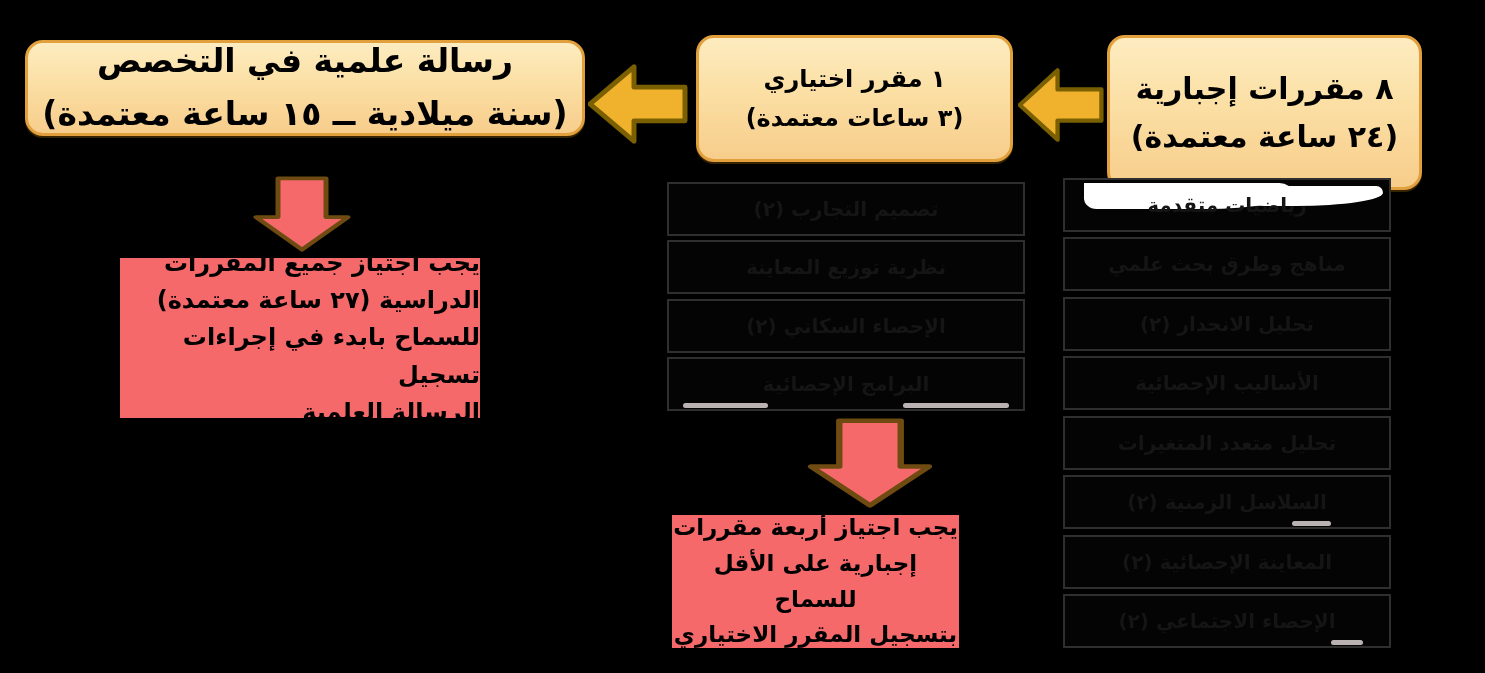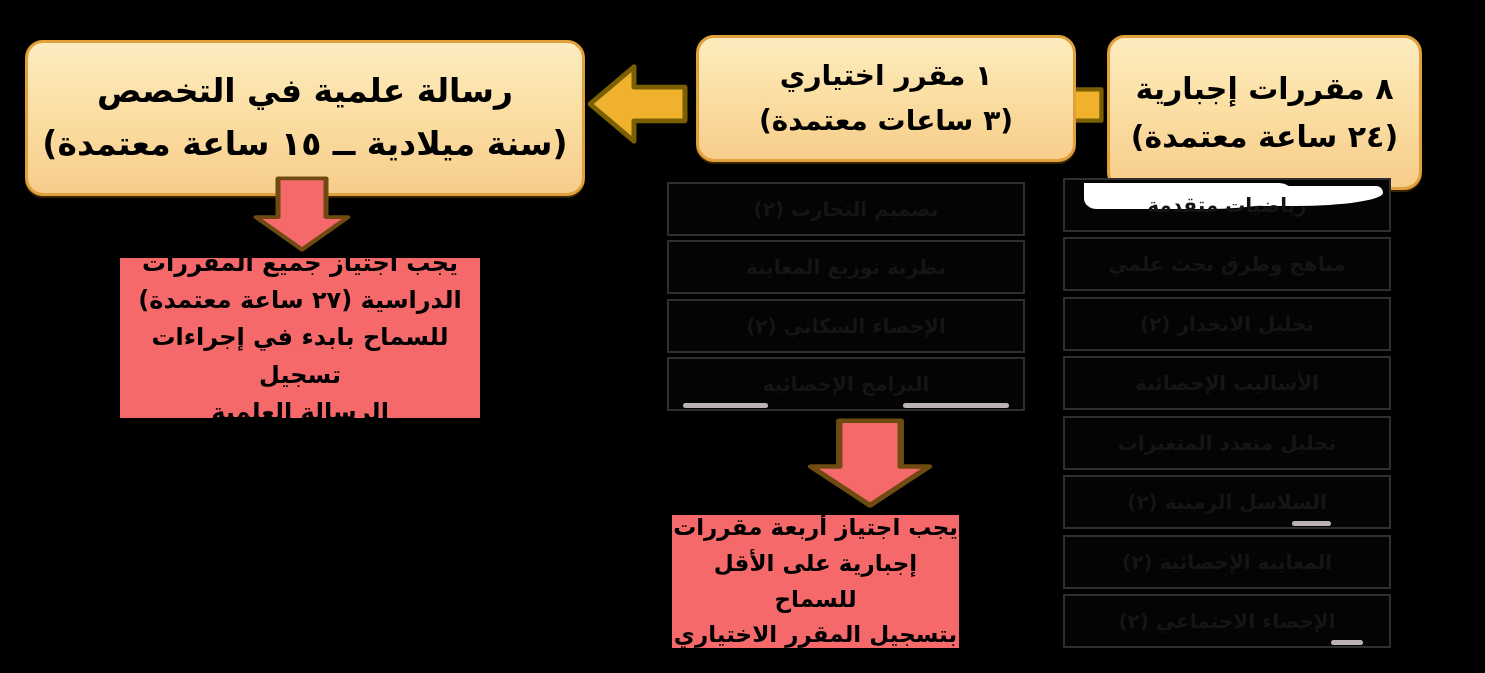--- a/index.html
+++ b/index.html
@@ -18,41 +18,41 @@
     border:3px solid #e2a03c;
     border-radius:18px;
     display:flex;align-items:center;justify-content:center;
     text-align:center;
     color:#000;font-weight:bold;
     white-space:pre-line;
     line-height:1.6;
     direction:rtl;
     box-shadow:0 2px 0 rgba(120,80,0,.45);
   }
-  #box-thesis{left:25px;top:40px;width:560px;height:156px;font-size:33px;}
-  #box-elective{left:696px;top:35px;width:380px;height:127px;font-size:28px;}
+  #box-thesis{left:25px;top:40px;width:560px;height:96px;font-size:33px;}
+  #box-elective{left:696px;top:35px;width:317px;height:127px;font-size:24px;}
   #box-mandatory{left:1107px;top:35px;width:315px;height:155px;font-size:30px;}
 
   
   .arrow{position:absolute;}
   .arrow svg{display:block;width:100%;height:100%;}
 
   
   .note-box{
     position:absolute;
     box-sizing:border-box;
     background:#f5696b;
     color:#000;font-weight:bold;
     display:flex;align-items:center;justify-content:center;
     text-align:center;
     white-space:pre-line;
     direction:rtl;
     line-height:1.55;
   }
-  #note-thesis{left:120px;top:258px;width:360px;height:160px;font-size:24px;}
+  #note-thesis{left:120px;top:258px;width:360px;height:160px;font-size:24px;text-align:right;}
   #note-elective{left:672px;top:515px;width:287px;height:133px;font-size:23px;}
 
   
   .course-item{
     position:absolute;
     box-sizing:border-box;
     background:#040404;
     border:2px solid #2f2f2f;
     display:flex;align-items:center;justify-content:center;
     text-align:center;

